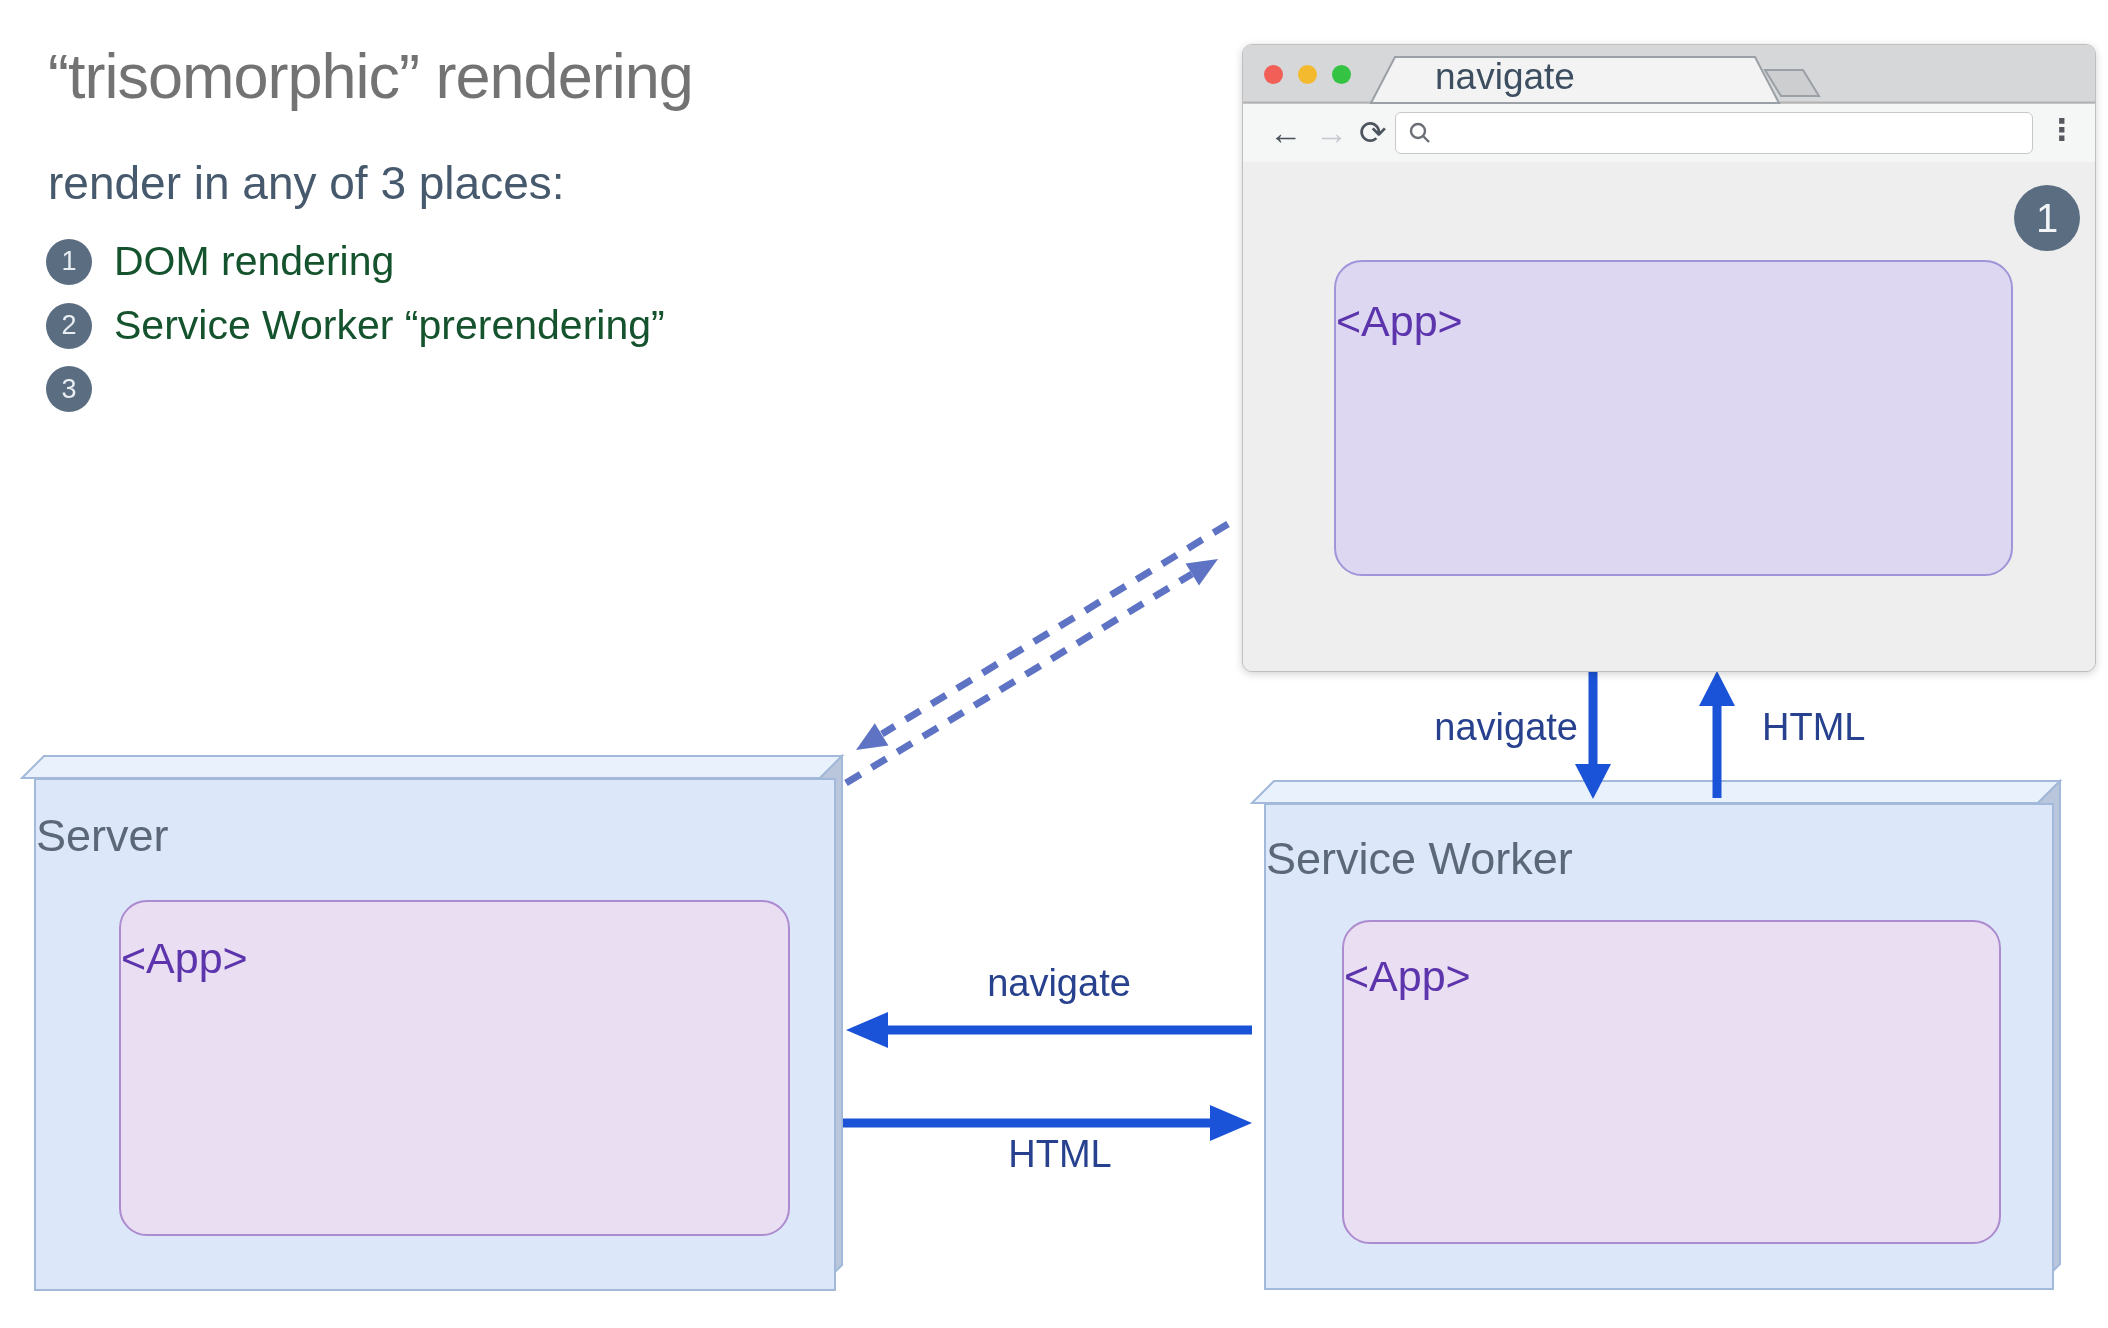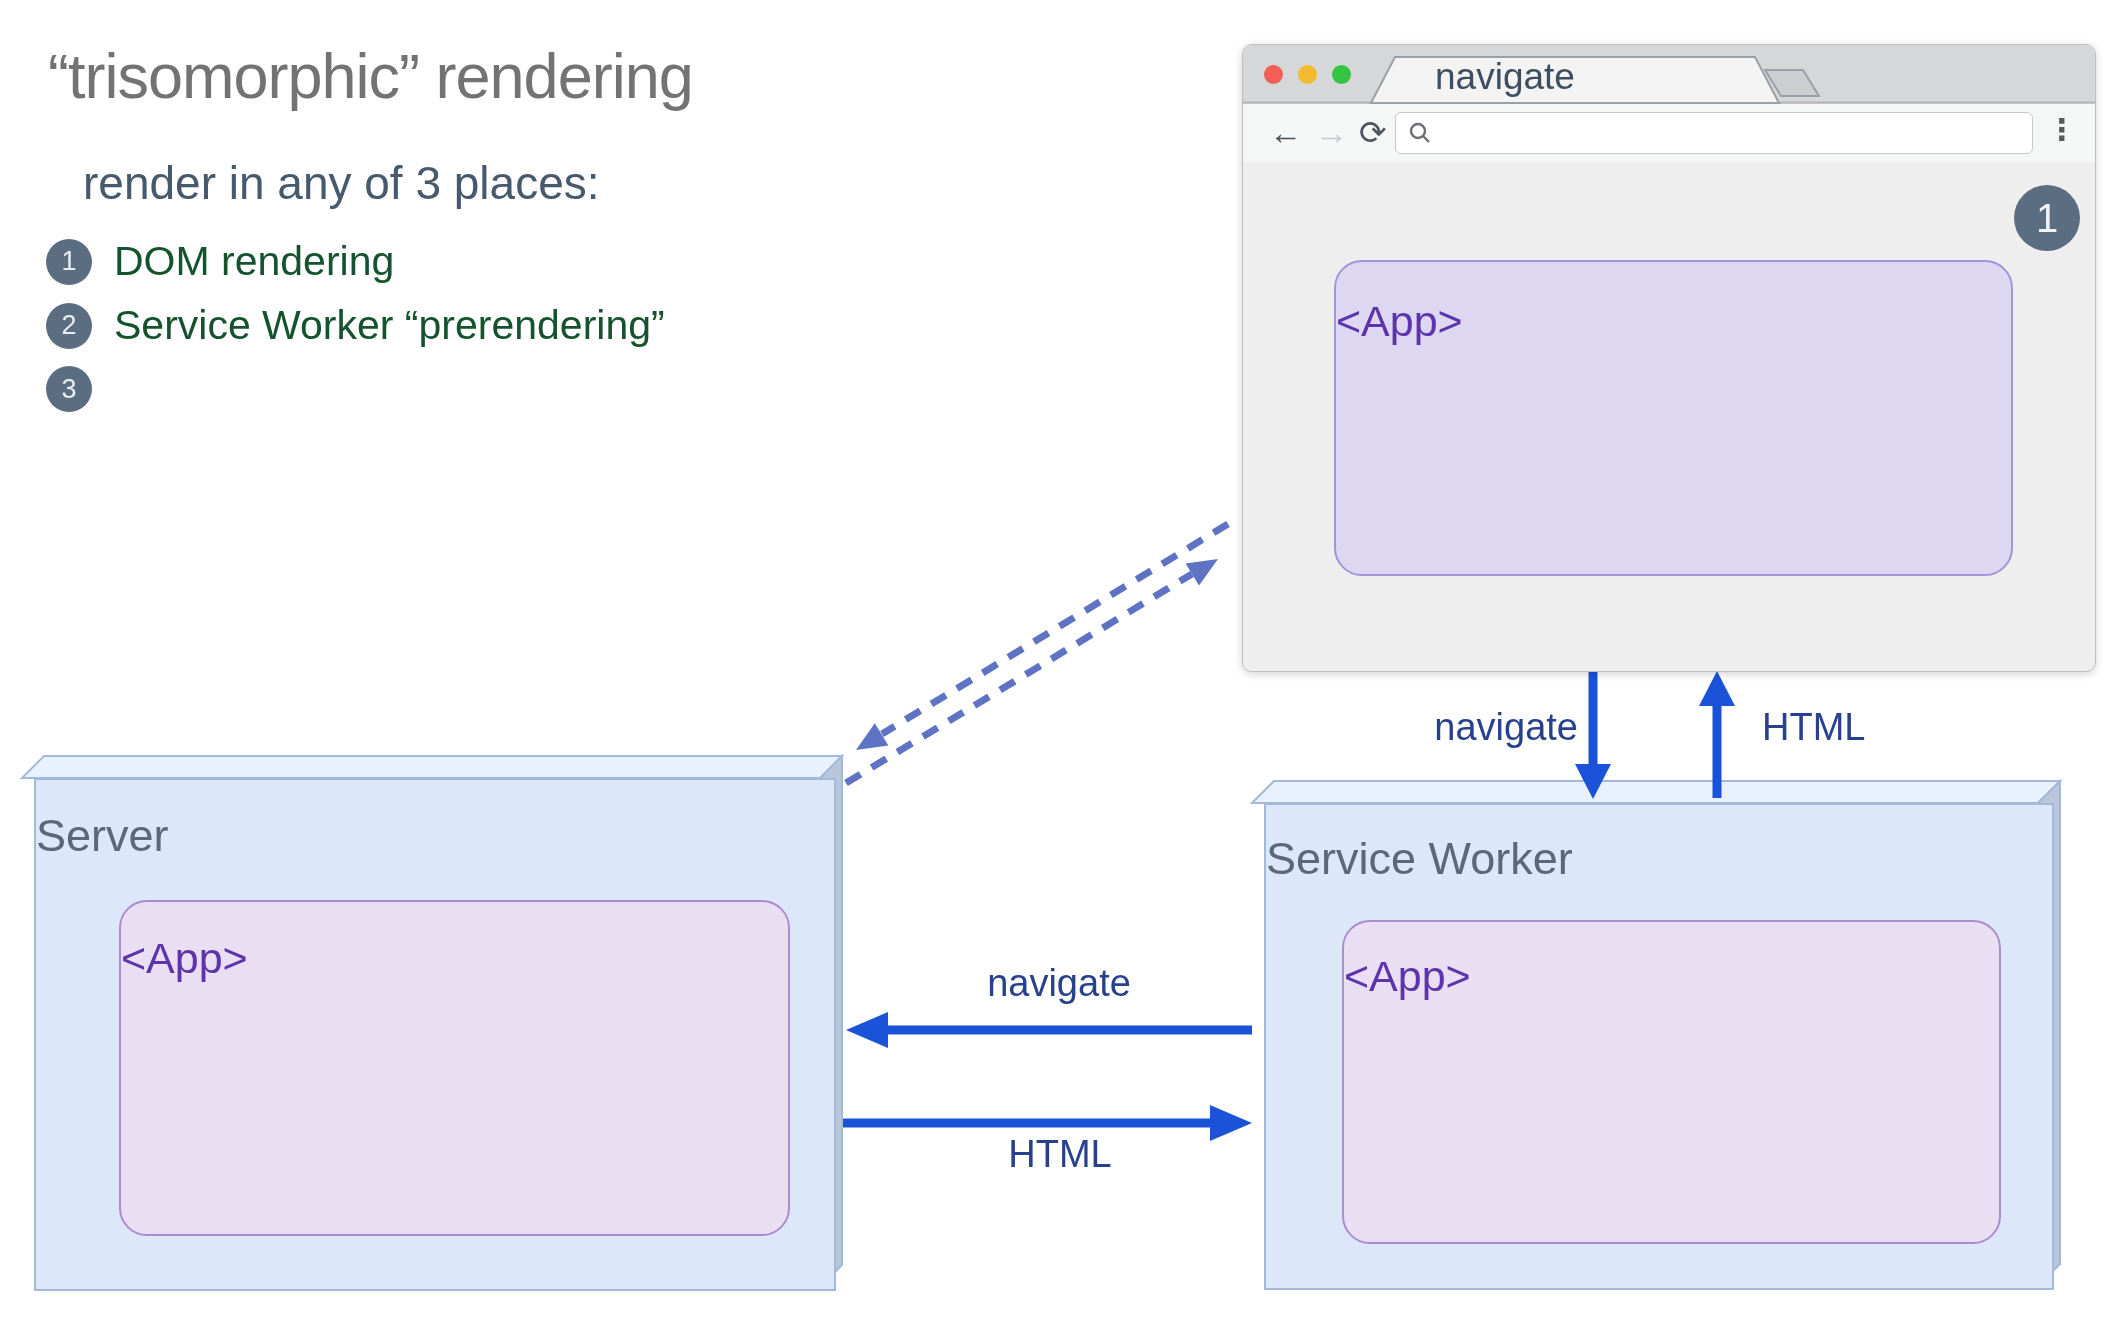--- a/index.html
+++ b/index.html
@@ -7,21 +7,21 @@
     position:relative;width:2108px;height:1328px;background:#ffffff;overflow:hidden;
     font-family:"Liberation Sans","DejaVu Sans",sans-serif;
   }
   .abs{position:absolute;}
   .overlay{position:absolute;left:0;top:0;z-index:1;}
   .layer{position:absolute;left:12px;top:0;width:100%;height:100%;z-index:2;pointer-events:none;border-radius:23px;}
   .layer > *{pointer-events:auto;}
 
   
   .main-title{left:36px;top:40px;font-size:63px;color:#737373;letter-spacing:-1px;}
-  .sub-title{left:36px;top:156px;font-size:46px;color:#46596d;margin-left:35px;}
+  .sub-title{left:36px;top:156px;font-size:46px;color:#46596d;}
   .legend{left:34px;top:238px;display:flex;flex-direction:column;gap:17px;}
   .legend-row{display:flex;align-items:center;gap:22px;}
   .legend-badge{width:46px;height:46px;border-radius:50%;background:#5b6d80;color:#e9eef3;
     display:flex;align-items:center;justify-content:center;font-size:27px;flex:0 0 auto;}
   .legend-label{font-size:41px;color:#14532d;white-space:nowrap;}
 
   
   .num-badge{border-radius:50%;background:#5b6d80;color:#f2f5f8;
     display:flex;align-items:center;justify-content:center;}
 

